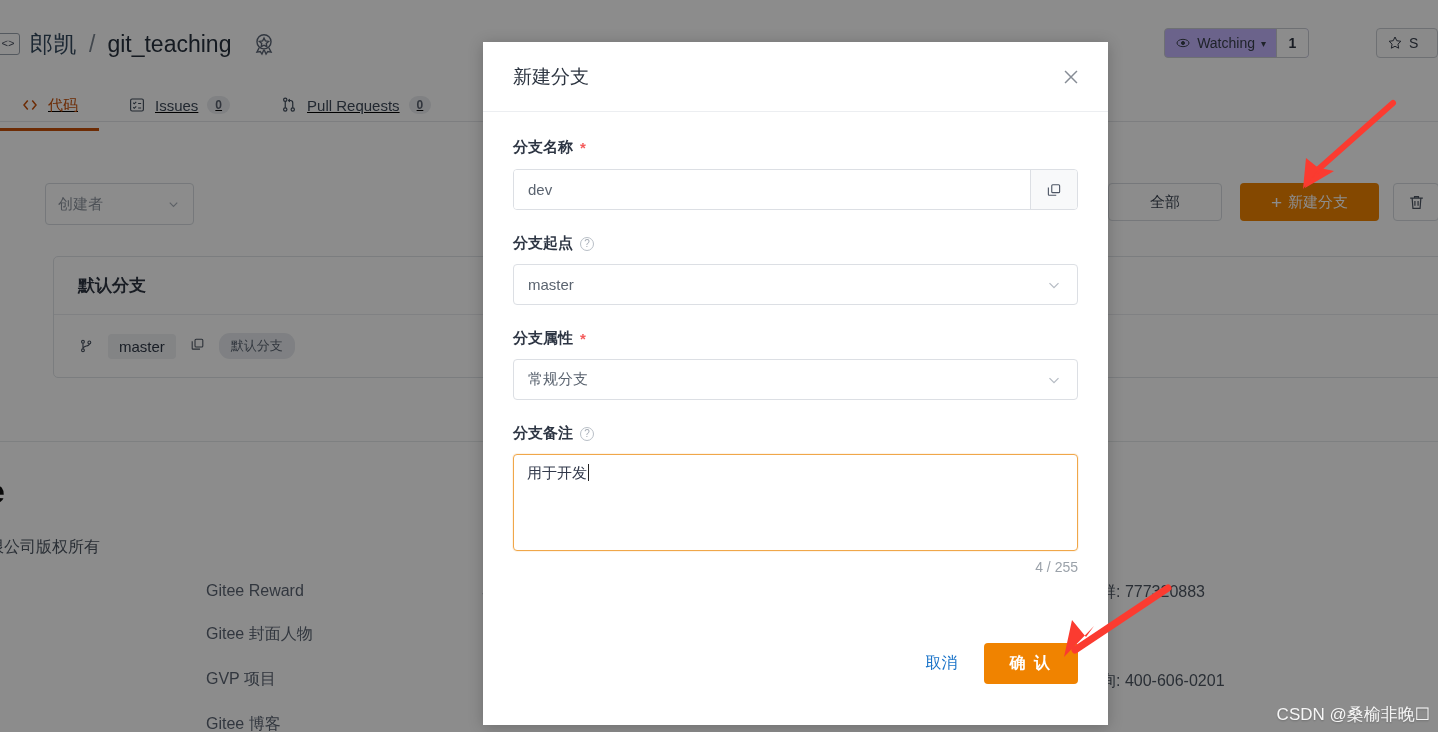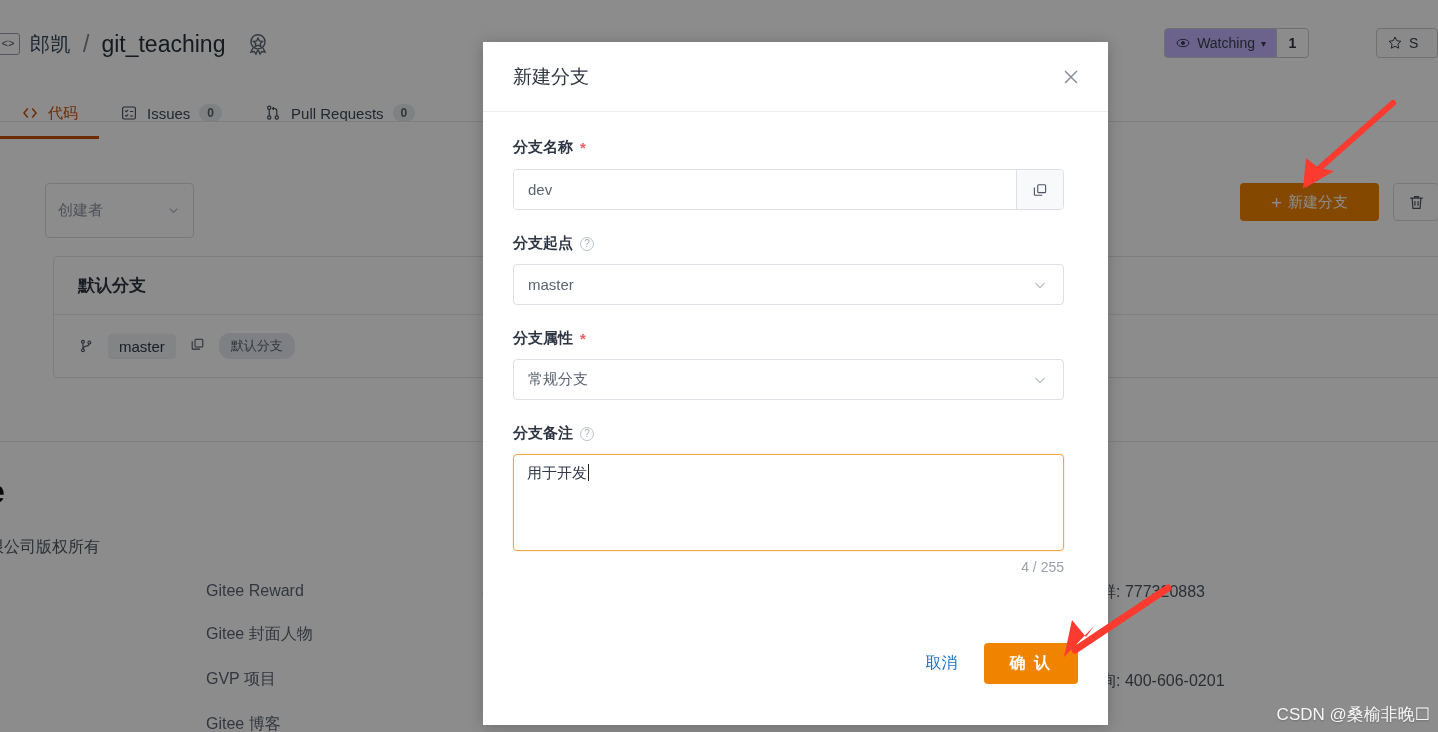--- a/index.html
+++ b/index.html
@@ -24,21 +24,21 @@
     position: absolute; left: 0; top: 22px; height: 44px;
     display: flex; align-items: center; gap: 10px; padding-left: 0;
   }
   .repo-code-icon {
     width: 24px; height: 22px; margin-left: -4px;
     border: 1px solid #9aa2ad; border-radius: 3px;
     display: flex; align-items: center; justify-content: center;
     font-size: 11px; color: #4a5160; font-family: "Liberation Mono", monospace;
   }
   .repo-owner {
-    font-size: 20px; color: #34495e; font-weight: 400; letter-spacing: .5px;
+    font-size: 23px; color: #34495e; font-weight: 400; letter-spacing: .5px;
   }
   .repo-slash { font-size: 23px; color: #7a838f; margin: 0 2px; }
   .repo-name { font-size: 23px; color: #27313d; font-weight: 400; }
   .repo-badge-icon { margin-left: 10px; width: 26px; height: 26px; color: #5b6575; }
 
   .watch-group {
     position: absolute; right: 129px; top: 28px;
     display: flex; align-items: stretch; height: 30px;
     border: 1px solid #c8ccd2; border-radius: 4px; overflow: hidden;
     background: #c4b5fd;
@@ -56,21 +56,21 @@
   }
   .star-group {
     position: absolute; right: 0px; top: 28px;
     display: flex; align-items: center; height: 30px;
     border: 1px solid #c8ccd2; border-radius: 4px;
     background: #fbfbfc; padding: 0 10px; gap: 6px;
     font-size: 14px; color: #39404d; overflow: hidden; width: 62px;
   }
   .tabs-row {
     position: absolute; left: 0; top: 88px; height: 42px;
-    display: flex; align-items: flex-end; gap: 0px;
+    display: flex; align-items: flex-start; gap: 8px; text-decoration: underline;
   }
   .tab {
     display: flex; align-items: center; gap: 9px;
     height: 34px; padding: 0 21px; font-size: 15px; color: #3e4a59;
     position: relative;
   }
   .tab.active { color: #c6500a; }
   .tab.active::after {
     content: ""; position: absolute; left: 0; right: 0; bottom: -9px;
     height: 3px; background: #c6500a;
@@ -83,21 +83,21 @@
     position: absolute; left: 0; top: 121px; width: 1438px; height: 1px;
     background: #e3e6ea;
   }
 
   
   .toolbar {
     position: absolute; left: 0; top: 140px; width: 1438px; height: 90px;
     background: #ffffff;
   }
   .sel-creator {
-    position: absolute; left: 45px; top: 43px; width: 149px; height: 55px;
+    position: absolute; left: 45px; top: 43px; width: 149px; height: 42px;
     border: 1px solid #d7dbe0; border-radius: 4px; background: #fff;
     display: flex; align-items: center; justify-content: space-between;
     padding: 0 12px; font-size: 15px; color: #8d949e;
   }
   .search-branch {
     position: absolute; left: 205px; top: 43px; width: 420px; height: 38px;
     border: 1px solid #d7dbe0; border-radius: 4px; background: #fff;
     display: flex; align-items: center;
     padding: 0 14px; font-size: 15px; color: #9aa1aa;
   }
@@ -191,21 +191,21 @@
     height: 70px; display: flex; align-items: center;
     padding: 0 30px; border-bottom: 1px solid #eceef1;
     position: relative;
   }
   .modal-title { font-size: 19px; color: #2c3440; font-weight: 400; }
   .modal-close {
     position: absolute; right: 22px; top: 50%; transform: translateY(-50%);
     width: 30px; height: 30px; color: #868c95;
     display: flex; align-items: center; justify-content: center;
   }
-  .modal-body { padding: 26px 44px 0 30px; flex: 1; }
+  .modal-body { padding: 26px 30px 0 30px; flex: 1; }
 
   .field-label {
     font-size: 15px; font-weight: 700; color: #2d3543;
     display: flex; align-items: center; gap: 7px; margin-bottom: 11px;
   }
   .req-star { color: #f45b5b; font-size: 15px; line-height: 1; }
   .help-icon {
     width: 14px; height: 14px; border: 1px solid #b9bfc7; border-radius: 50%;
     font-size: 10px; color: #a6adb6; display: inline-flex;
     align-items: center; justify-content: center; font-weight: 400;
@@ -338,20 +338,23 @@
       <div class="tabs-rule"></div>
     </div>
 
     <div class="toolbar">
       <div class="sel-creator">
         <span>创建者</span>
         <svg viewBox="0 0 24 24" width="15" height="15" fill="none" stroke="#a9b0b9" stroke-width="1.8">
             <path d="M6 9l6 6 6-6"></path>
           </svg>
       </div>
+      <div class="btn-all">
+        <span>全部</span>
+      </div>
       <div class="btn-new-branch">
         <span style="font-size:19px;line-height:1">+</span>
         <span>新建分支</span>
       </div>
       <div class="btn-trash">
         <svg viewBox="0 0 24 24" width="19" height="19" fill="none" stroke="#4b5462" stroke-width="1.5">
           <path d="M4 6.5h16M9.5 6.5V4.5h5v2M6.5 6.5l1 13h9l1-13M10 10v6M14 10v6"></path>
         </svg>
       </div>
     </div>

